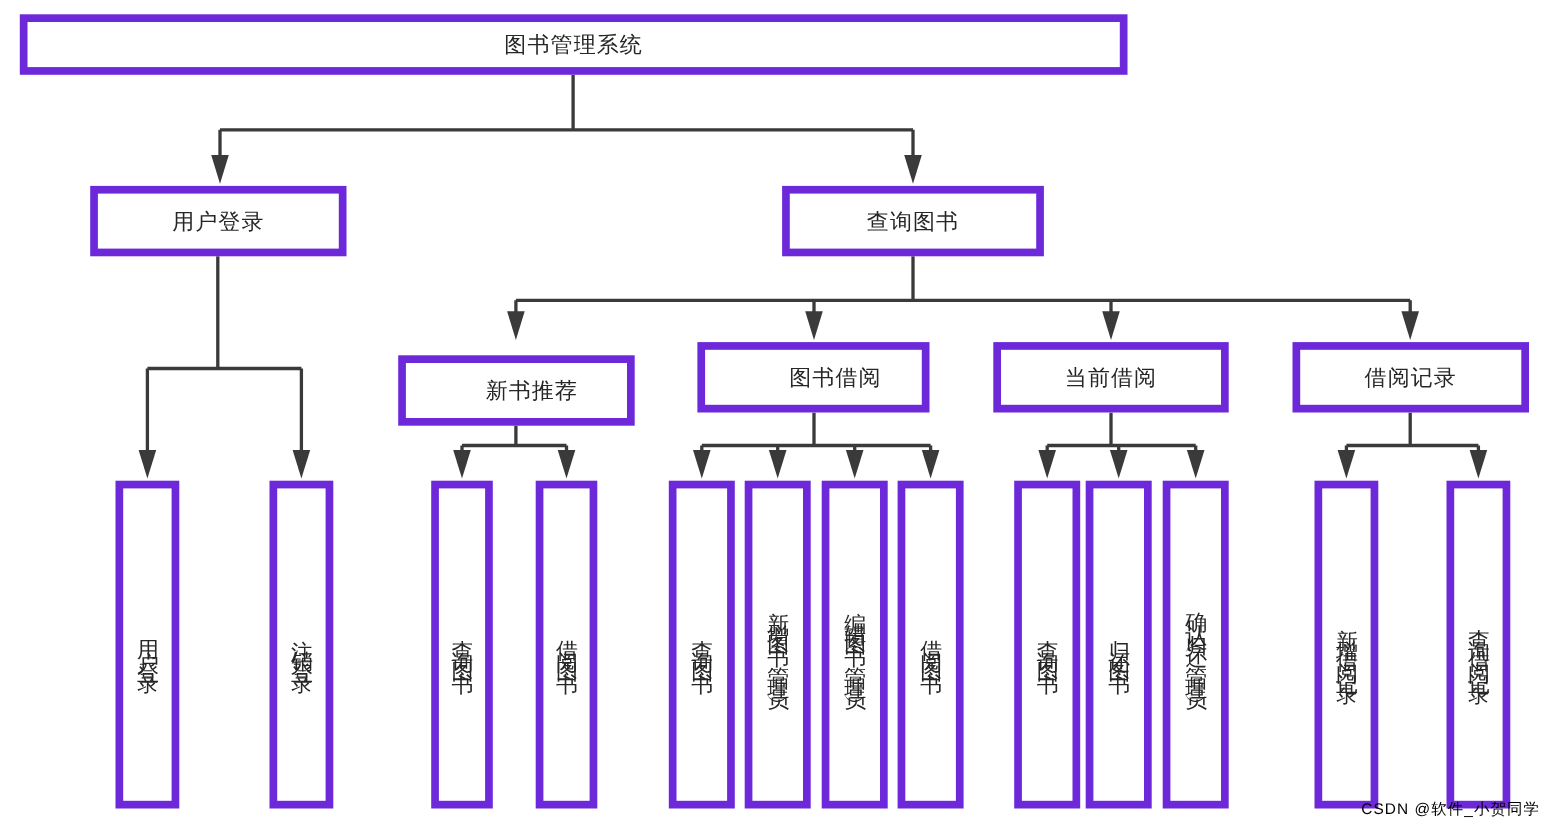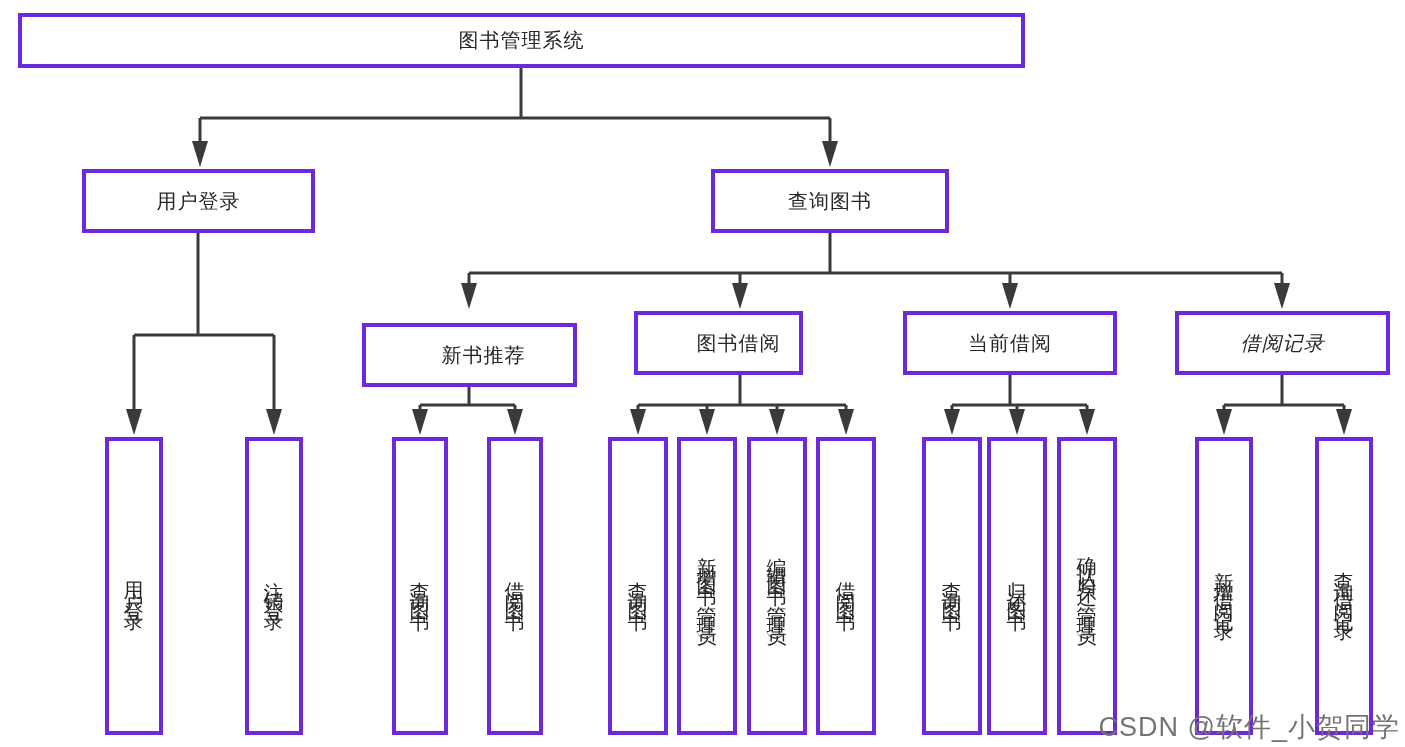--- a/index.html
+++ b/index.html
@@ -13,42 +13,42 @@
     overflow: hidden;
   }
   svg.connectors {
     position: absolute;
     left: 0; top: 0;
     width: 1405px; height: 747px;
   }
   .node {
     position: absolute;
     box-sizing: border-box;
-    border: 4px solid #6d28d9;
+    border: 7px solid #6d28d9;
     background: #ffffff;
     display: flex;
     align-items: center;
     justify-content: center;
     color: #262626;
   }
   .node.h { font-size: 20px; letter-spacing: 1px; }
   .node.v { font-size: 20px; }
   .node.v .vtext {
     writing-mode: vertical-rl;
     text-orientation: mixed;
     letter-spacing: 10px;
     line-height: 1;
     white-space: nowrap;
   }
   .watermark {
     position: absolute;
     right: 5px;
     bottom: 2px;
-    font-size: 27px;
-    color: #737373;
+    font-size: 14px;
+    color: #000000;
     letter-spacing: 1px;
     z-index: 10;
   }
 </style>
 </head>
 <body>
 
 <div class="stage">
 
   <svg class="connectors" viewBox="0 0 1405 747" xmlns="http://www.w3.org/2000/svg">
@@ -91,27 +91,27 @@
   <div class="node h" style="left:82px; top:169px; width:233px; height:64px;">
     <span>用户登录</span>
   </div>
   <div class="node h" style="left:711px; top:169px; width:238px; height:64px;">
     <span>查询图书</span>
   </div>
 
   <div class="node h" style="left:362px; top:323px; width:215px; height:64px;padding-left:28px;">
     <span>新书推荐</span>
   </div>
-  <div class="node h" style="left:634px; top:311px; width:169px; height:64px;padding-left:40px;">
+  <div class="node h" style="left:634px; top:311px; width:211px; height:64px;padding-left:40px;">
     <span>图书借阅</span>
   </div>
   <div class="node h" style="left:903px; top:311px; width:214px; height:64px;text-align:right;">
     <span>当前借阅</span>
   </div>
-  <div class="node h" style="left:1175px; top:311px; width:215px; height:64px;font-style:italic;">
+  <div class="node h" style="left:1175px; top:311px; width:215px; height:64px;">
     <span>借阅记录</span>
   </div>
 
   <div class="node v" style="left:105px; top:437px; width:58px; height:298px;">
     <span class="vtext">用户登录</span>
   </div>
   <div class="node v" style="left:245px; top:437px; width:58px; height:298px;">
     <span class="vtext">注销登录</span>
   </div>
   <div class="node v" style="left:392px; top:437px; width:56px; height:298px;">

